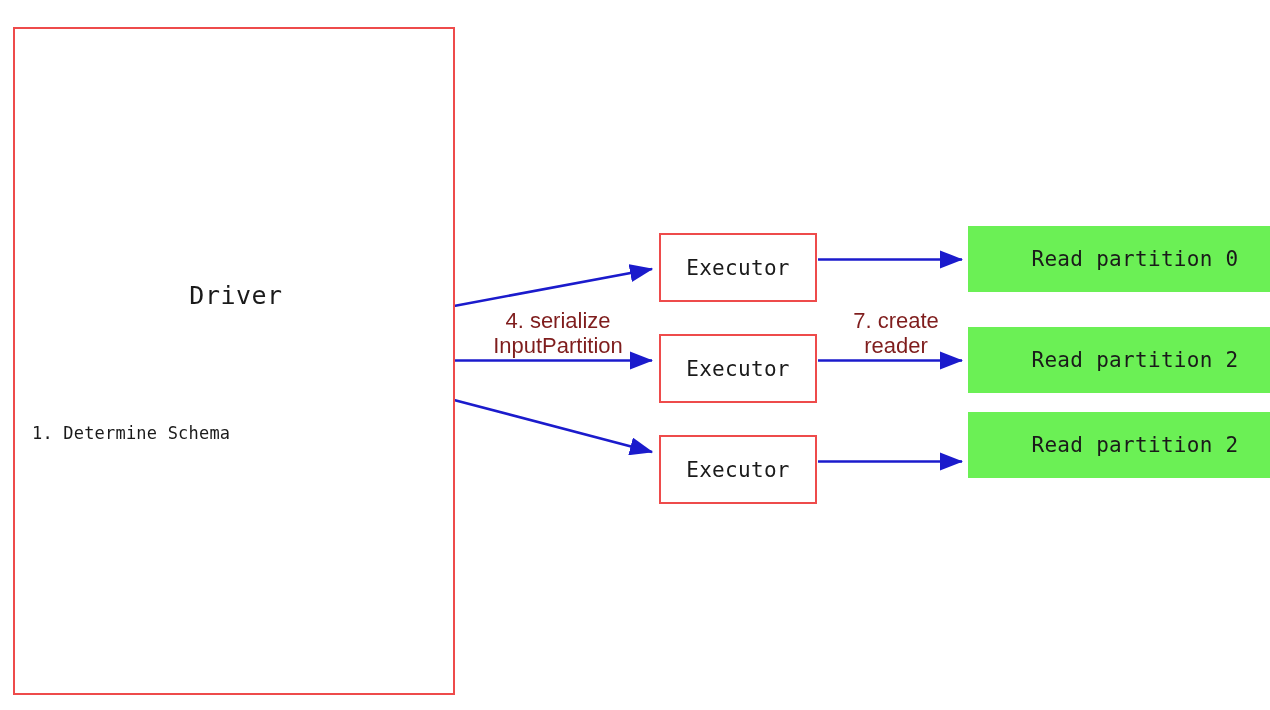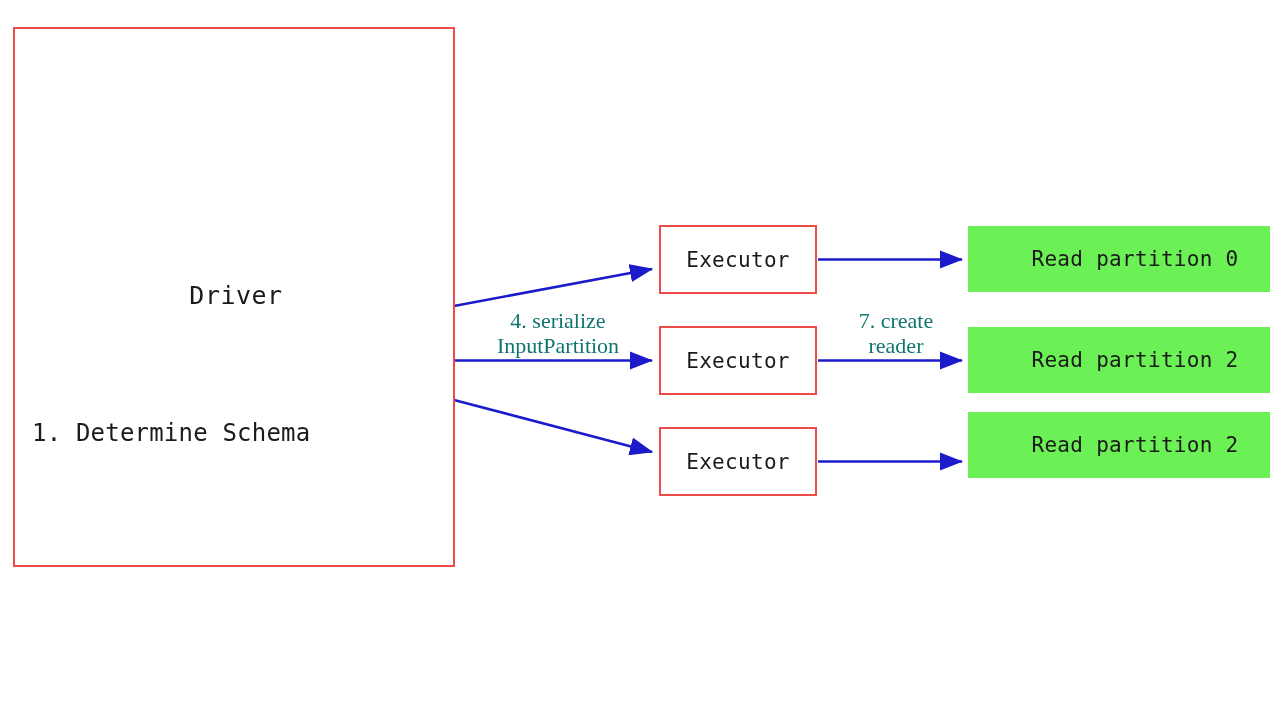--- a/index.html
+++ b/index.html
@@ -23,42 +23,42 @@
     height: 710px;
     pointer-events: none;
   }
 
   
   .driver-box {
     position: absolute;
     left: 13px;
     top: 27px;
     width: 442px;
-    height: 540px;
+    height: 668px;
     box-sizing: border-box;
     border: 2px solid #ee4b4b;
     background: #ffffff;
   }
   .driver-title {
     position: absolute;
     left: 0;
     top: 252px;
     width: 442px;
     text-align: center;
     font-family: "DejaVu Sans Mono", "Liberation Mono", monospace;
     font-size: 25px;
     color: #1a1a1a;
     letter-spacing: 0.5px;
   }
   .driver-steps {
     position: absolute;
     left: 17px;
     top: 338px;
     font-family: "DejaVu Sans Mono", "Liberation Mono", monospace;
-    font-size: 24px;
+    font-size: 17px;
     line-height: 26.5px;
     color: #1a1a1a;
     white-space: pre;
     letter-spacing: 0.2px;
   }
   .driver-steps div { height: 26.5px; }
 
   
   .exec-box {
     position: absolute;
@@ -67,20 +67,21 @@
     box-sizing: border-box;
     border: 2px solid #ee4b4b;
     background: #ffffff;
     display: flex;
     align-items: center;
     justify-content: center;
     font-family: "DejaVu Sans Mono", "Liberation Mono", monospace;
     font-size: 21px;
     color: #1a1a1a;
     letter-spacing: 0.3px;
+    margin-top: 8px;
   }
   .exec-0 { left: 659px; top: 225px; }
   .exec-1 { left: 659px; top: 326px; }
   .exec-2 { left: 659px; top: 427px; }
 
   
   .part-box {
     position: absolute;
     left: 968px;
     width: 334px;
@@ -94,23 +95,23 @@
     color: #1a1a1a;
     letter-spacing: 0.3px;
   }
   .part-0 { top: 226px; }
   .part-1 { top: 327px; }
   .part-2 { top: 412px; }
 
   
   .edge-label {
     position: absolute;
-    font-family: Liberation Serif, serif;
+    font-family: Liberation Sans, sans-serif;
     font-size: 22px;
-    color: #0f766e;
+    color: #7f1d1d;
     text-align: center;
     line-height: 25px;
     white-space: pre-line;
   }
   .label-serialize {
     left: 473px;
     top: 308px;
     width: 170px;
   }
   .label-create {

